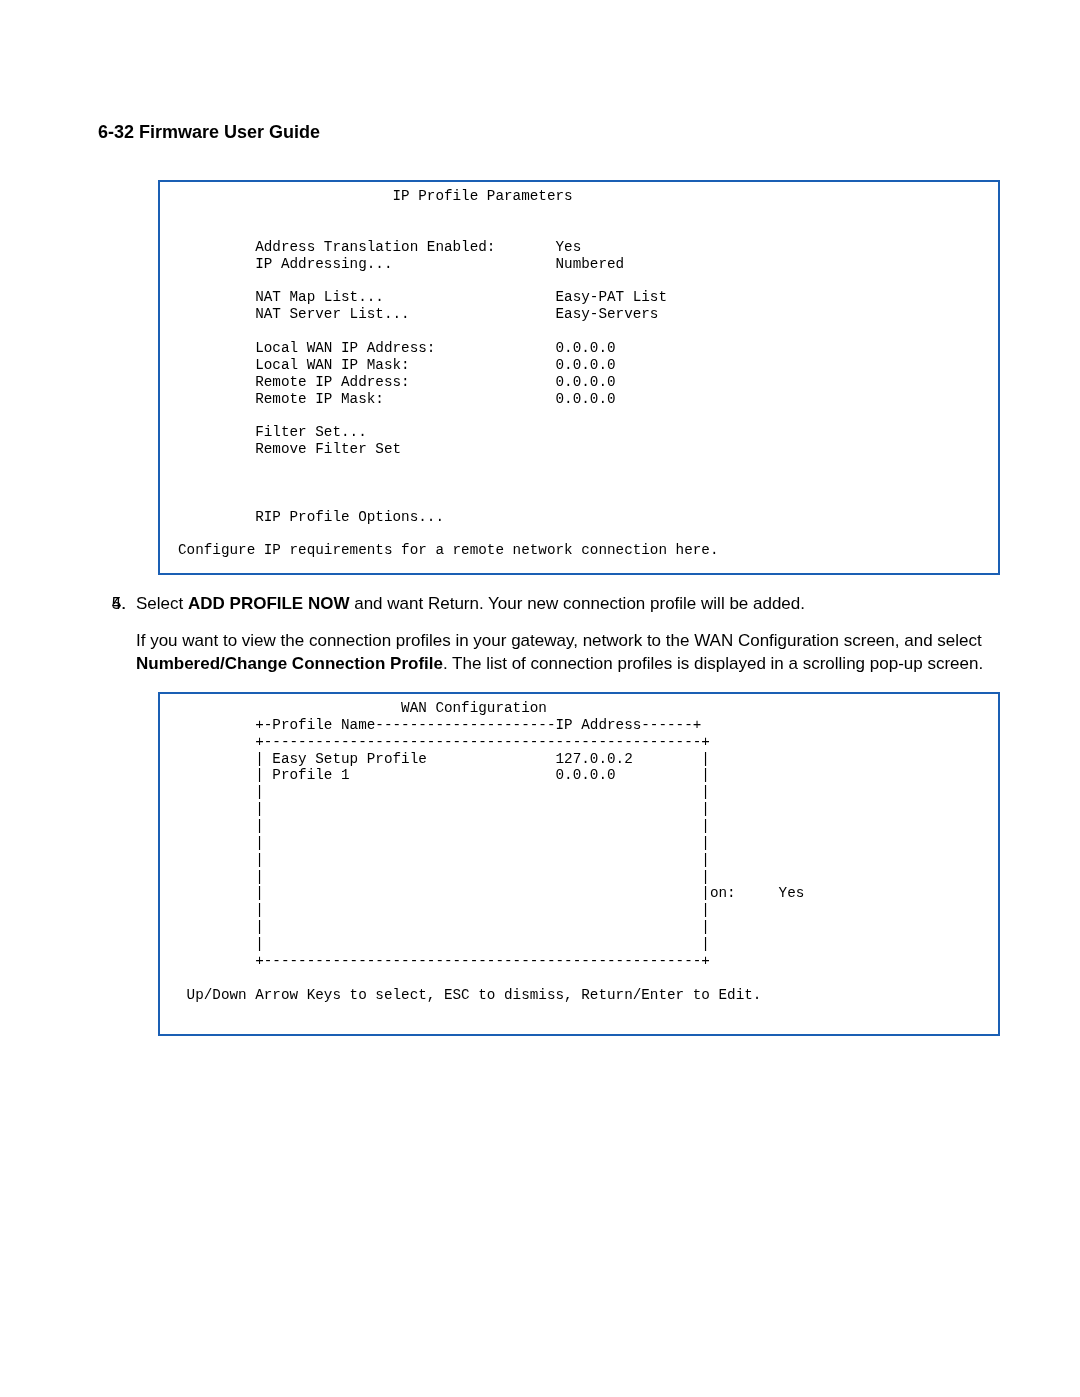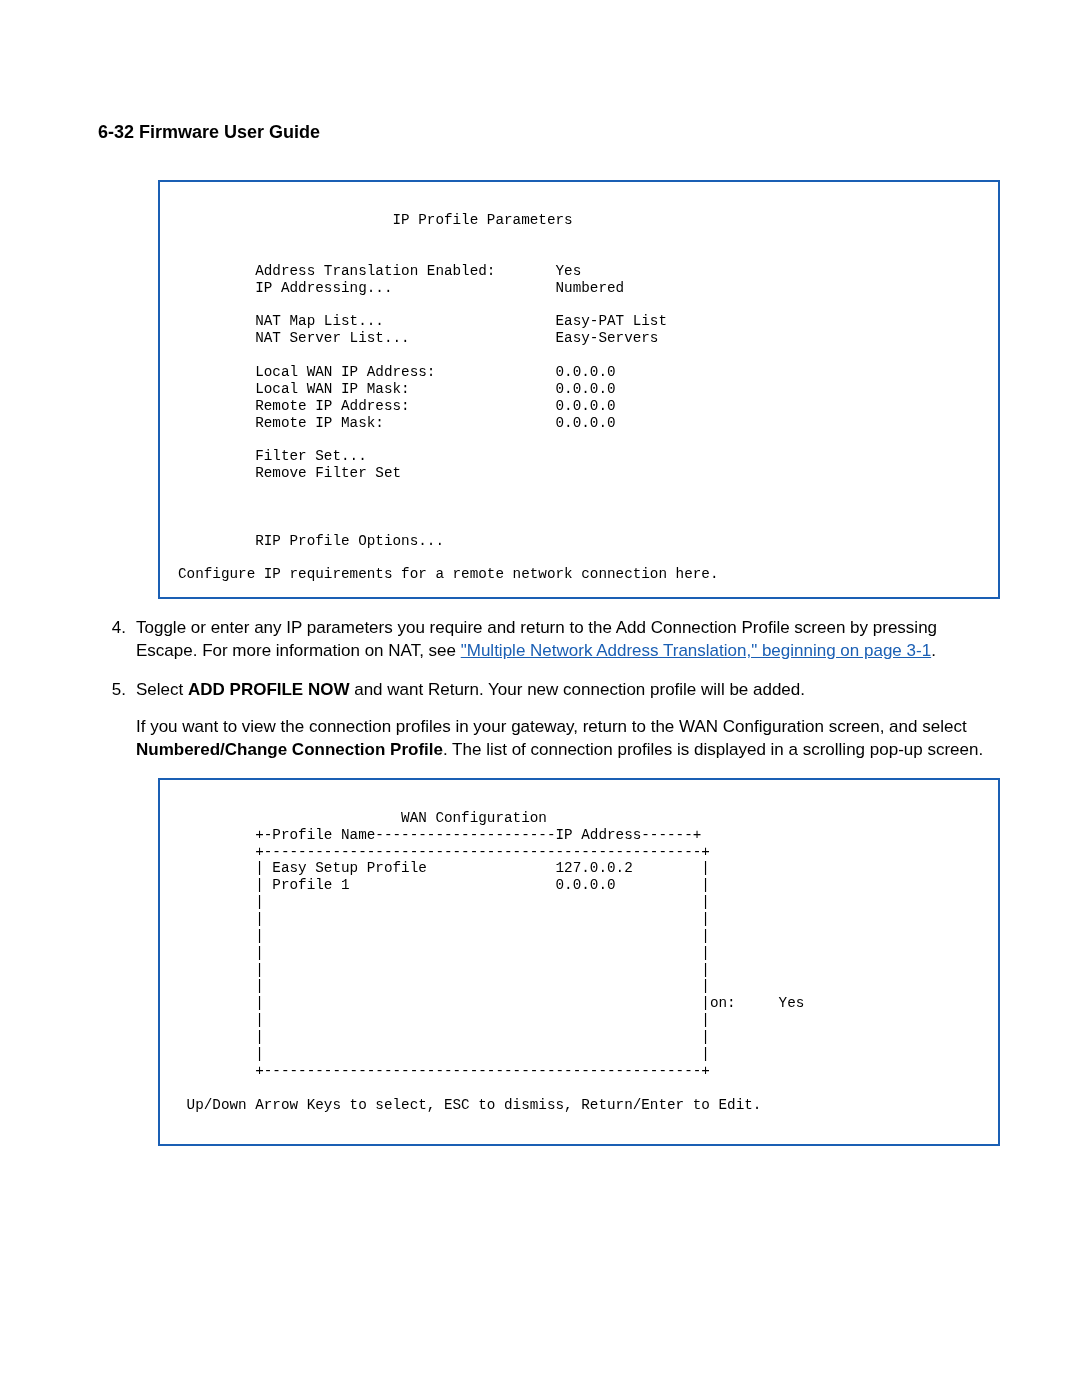--- a/index.html
+++ b/index.html
@@ -15,21 +15,21 @@
     padding:120px 80px 60px 98px;
   }
   .page-header{
     font-weight:bold;
     font-size:18px;
     margin-bottom:36px;
   }
   .terminal-box{
     border:2.5px solid #1a5fb4;
     margin:0 0 18px 60px;
-    padding:30px 18px 14px 18px;
+    padding:6px 18px 14px 18px;
     font-family:"Courier New",Courier,monospace;
     font-size:14.3px;
     line-height:1.18;
     white-space:pre;
     color:#000;
     box-sizing:border-box;
   }
   ol.steps{
     list-style:none;
     margin:0;
@@ -78,31 +78,28 @@
 
 
 
          RIP Profile Options...
 
 Configure IP requirements for a remote network connection here.</div>
 
 <ol class="steps">
   <li>
     <span class="num">4.</span>
-    <p class="para">
-      <span>Toggle or enter any IP parameters you require and return to the Add Connection Profile screen by pressing Escape. For more information on NAT, see </span><a class="ref" href="#">"Multiple Network Address Translation," beginning on page 3-1</a><span>.</span>
-    </p>
   </li>
   <li>
     <span class="num">5.</span>
     <p class="para">
       <span>Select </span><span class="bold">ADD PROFILE NOW</span><span> and want Return. Your new connection profile will be added.</span>
     </p>
     <p class="para">
-      <span>If you want to view the connection profiles in your gateway, return to the WAN Configuration screen, and select </span><span class="bold">Numbered/Change Connection Profile</span><span>. The list of connection profiles is displayed in a scrolling pop-up screen.</span>
+      <span>If you want to view the connection profiles in your gateway, network to the WAN Configuration screen, and select </span><span class="bold">Numbered/Change Connection Profile</span><span>. The list of connection profiles is displayed in a scrolling pop-up screen.</span>
     </p>
   </li>
 </ol>
 
 <div class="terminal-box">                          WAN Configuration
          +-Profile Name---------------------IP Address------+
          +---------------------------------------------------+
          | Easy Setup Profile               127.0.0.2        |
          | Profile 1                        0.0.0.0          |
          |                                                   |

